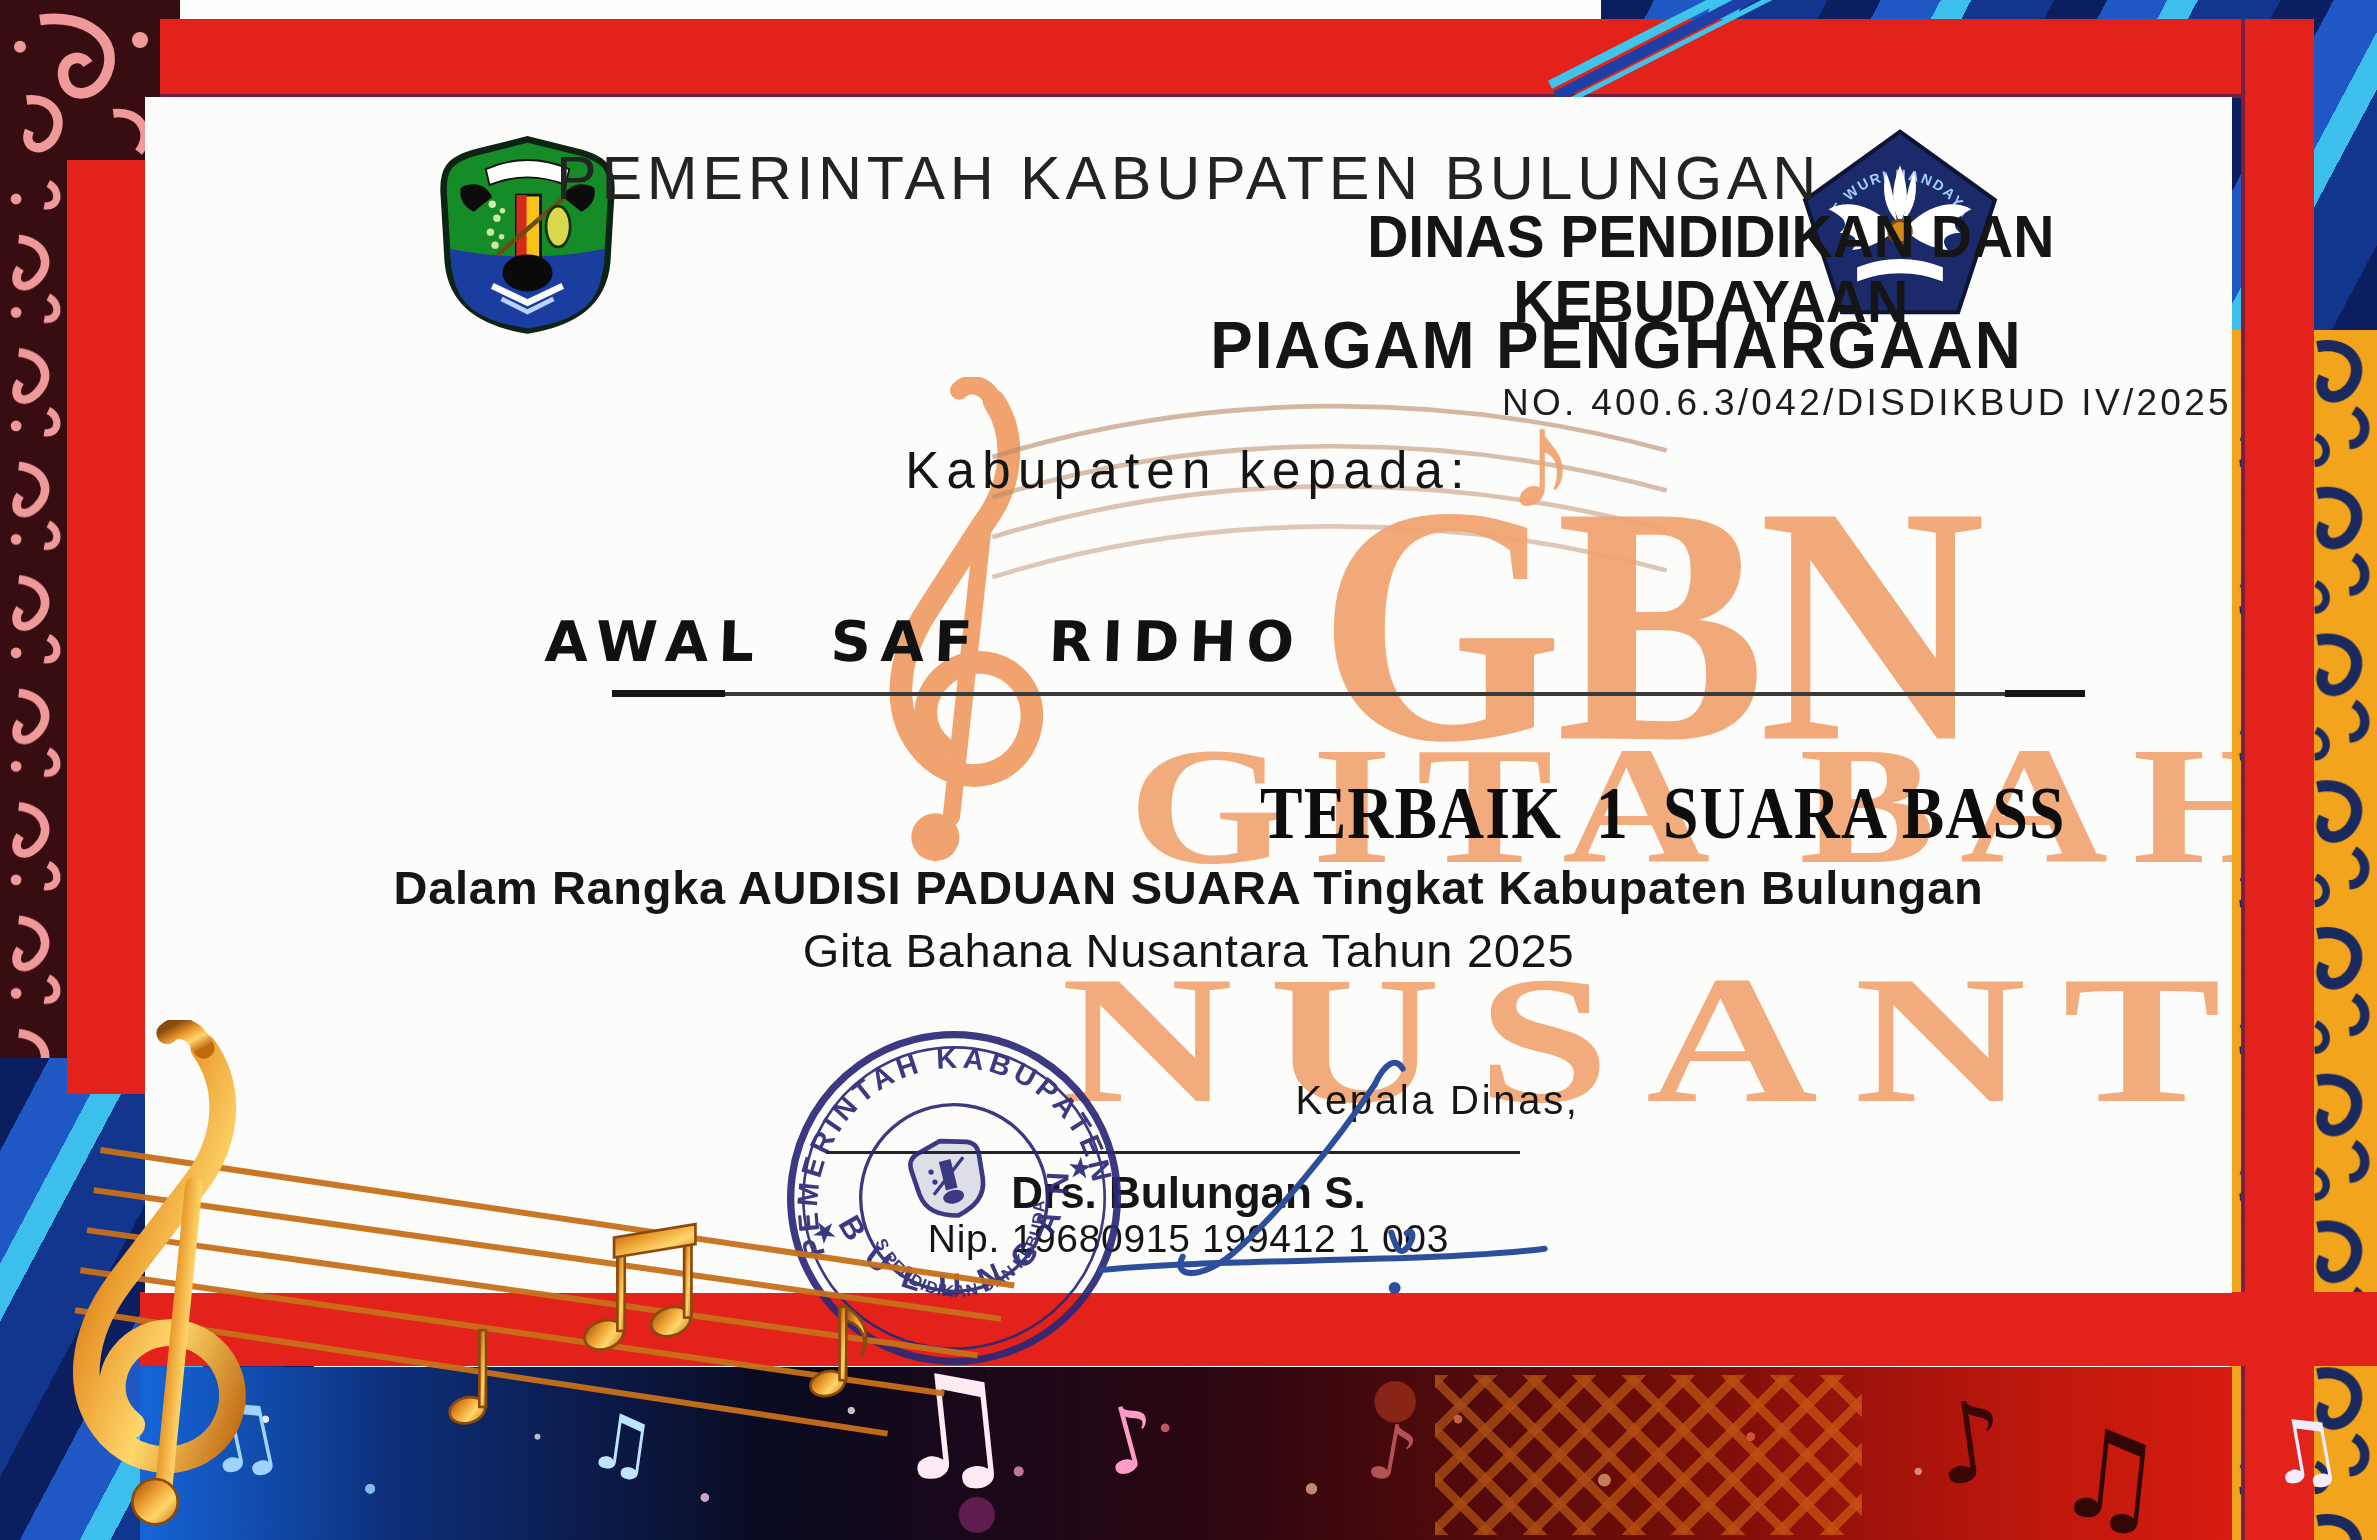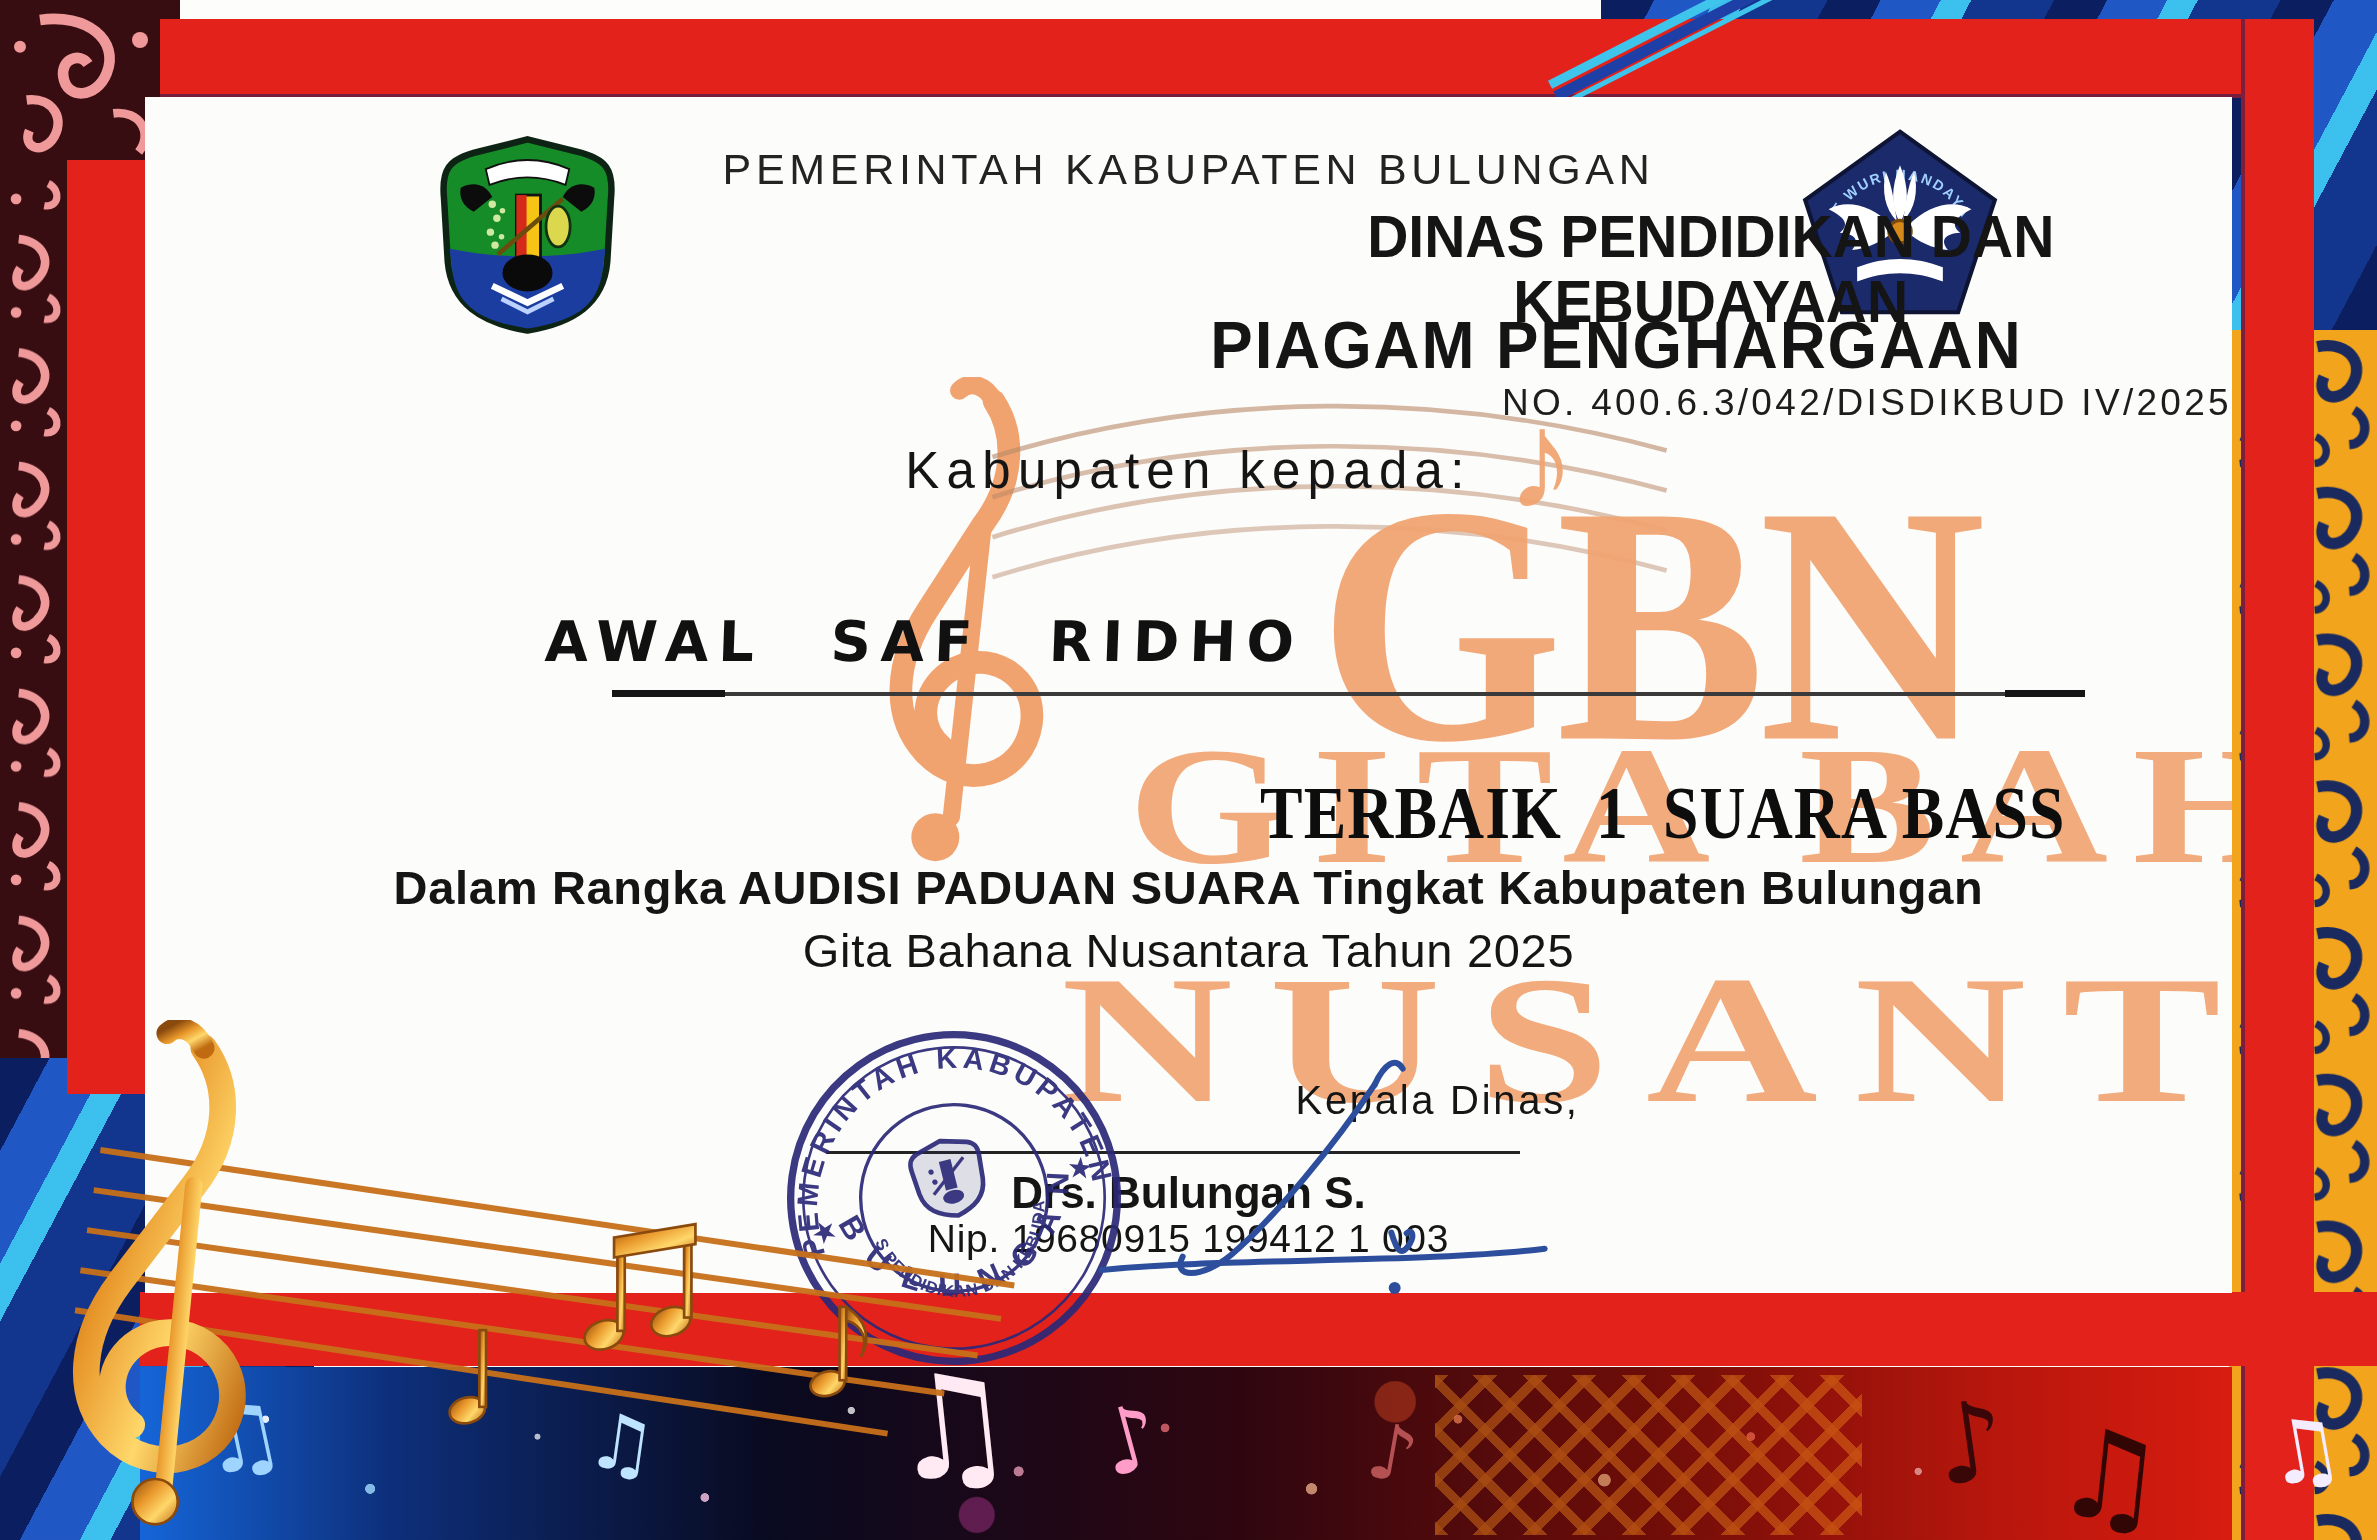--- a/index.html
+++ b/index.html
@@ -65,21 +65,21 @@
   #wm-gbn span{display:inline-block;transform:translateX(130px) scaleY(1.08);letter-spacing:-6.7px;}
   #wm-gita{left:0;top:624px;width:100%;text-align:center;font-size:168px;font-weight:bold;opacity:.9;}
   #wm-gita span{display:inline-block;transform:translateX(93px) scaleX(1.22);letter-spacing:20px;}
   #wm-nusantara{left:0;top:851px;width:100%;text-align:center;font-size:183px;font-weight:bold;opacity:.9;}
   #wm-nusantara span{display:inline-block;transform:translateX(80px) scaleX(1.30);letter-spacing:28px;}
   #wm-clef{left:721px;top:280px;width:200px;height:587px;}
   #wm-arcs{left:834px;top:280px;width:701px;height:267px;}
   #wm-note{left:1361px;top:294px;font-size:140px;color:#f1a36f;font-family:"DejaVu Sans",sans-serif;opacity:.92;}
 
   .ctext{left:0;width:100%;text-align:center;color:#151515;line-height:1.08;}
-  #t-gov{top:49px;font-size:43px;letter-spacing:4.7px;color:#232323;}
+  #t-gov{top:49px;font-size:61px;letter-spacing:4.7px;color:#232323;}
   #t-dept{top:108px;font-size:60px;font-weight:800;}
   #t-dept span,.cond{display:inline-block;transform:scaleX(.95);}
   #t-title{top:212px;font-size:67px;font-weight:800;}
   #t-title span{display:inline-block;transform:scaleX(.95);letter-spacing:2px;}
   #t-number{top:286px;font-size:37px;letter-spacing:3.3px;font-weight:500;color:#1d1d1d;text-align:right;}
   #t-given{top:346px;font-size:51px;letter-spacing:7.3px;}
   #t-name{left:400px;top:512px;font-size:56px;font-family:"DejaVu Sans",sans-serif;font-weight:600;
           letter-spacing:10px;word-spacing:37px;color:#111;transform:skewX(-2deg);}
   #name-line{left:467px;top:595px;width:1473px;height:4px;background:#3a3a3a;}
   #name-line i{position:absolute;left:0;top:-2px;width:113px;height:7.3px;background:#151515;}

